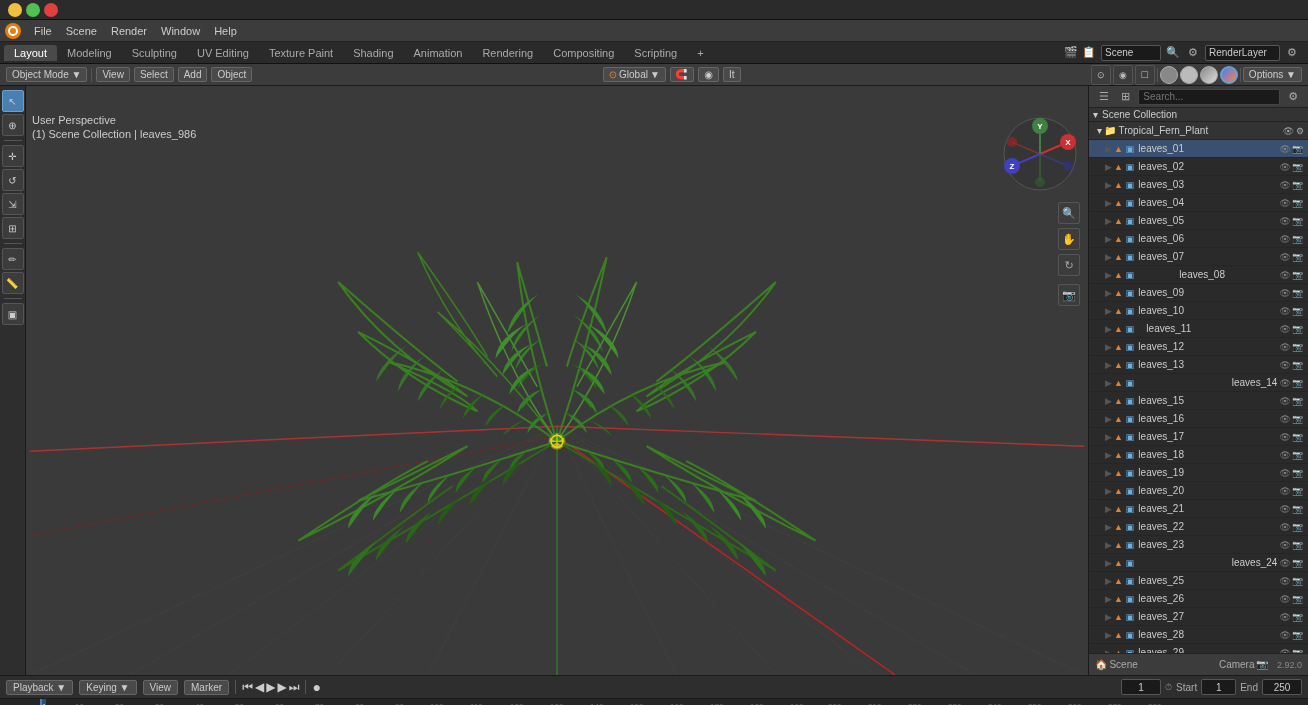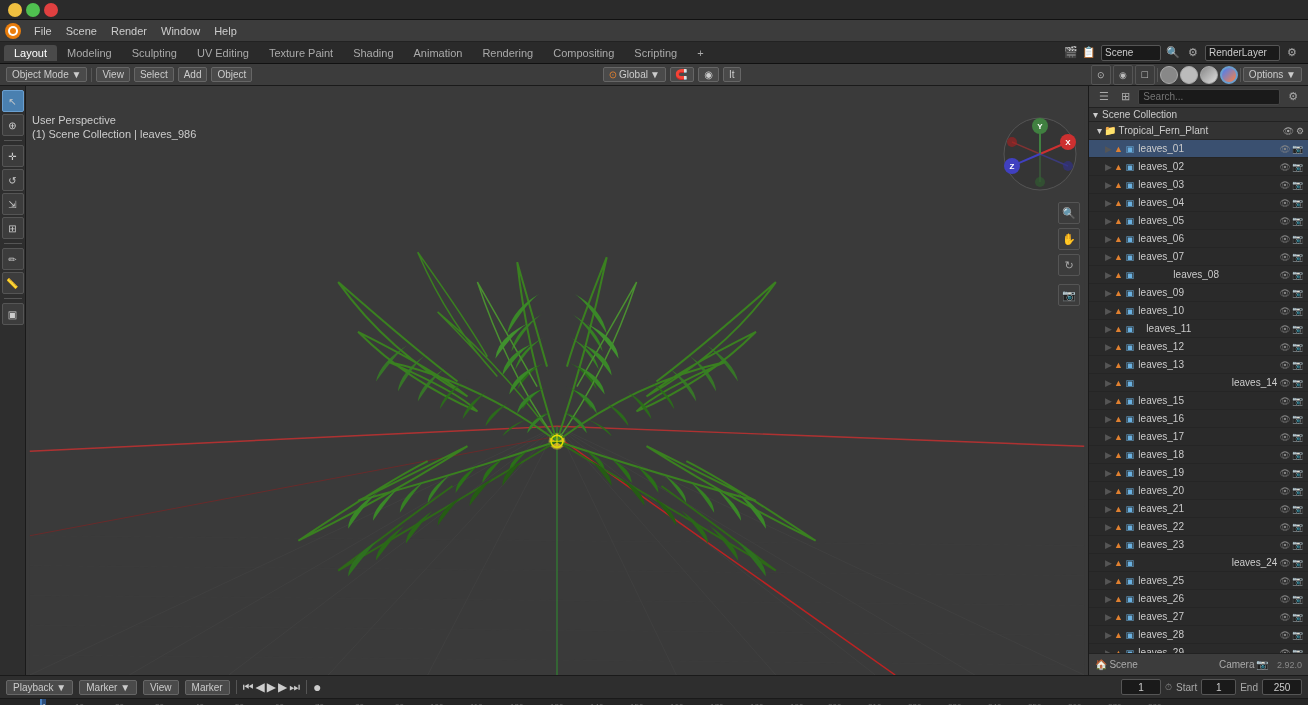--- a/index.html
+++ b/index.html
@@ -739,21 +739,21 @@
       <span class="row-name" style="margin-left:2px;">leaves_07</span>
       <div class="row-icons">
         <span style="font-size:9px;color:#888;">👁</span>
         <span style="font-size:9px;color:#888;">📷</span>
       </div>
     </div>
         <div class="outliner-row">
       <span style="color:#555;font-size:9px;">▶</span>
       <span style="color:#e08030;font-size:9px;">▲</span>
       <span style="color:#6ab0e0;font-size:9px;margin-left:1px;">▣</span>
-      <span class="row-name" style="margin-left:2px;padding-left:35px;">leaves_08</span>
+      <span class="row-name" style="margin-left:8px;padding-left:35px;">leaves_08</span>
       <div class="row-icons">
         <span style="font-size:9px;color:#888;">👁</span>
         <span style="font-size:9px;color:#888;">📷</span>
       </div>
     </div>
         <div class="outliner-row">
       <span style="color:#555;font-size:9px;">▶</span>
       <span style="color:#e08030;font-size:9px;">▲</span>
       <span style="color:#6ab0e0;font-size:9px;margin-left:1px;">▣</span>
       <span class="row-name" style="margin-left:2px;">leaves_09</span>
@@ -973,21 +973,21 @@
         <span>Camera</span>
         <span>📷</span>
       </div>
       <div style="color:#888;font-size:9px;padding-left:4px;">2.92.0</div>
     </div>
   </div>
 </div>
 
 <div id="timeline-bar">
   <span class="timeline-btn">Playback ▼</span>
-  <span class="timeline-btn">Marker ▼</span>
+  <span class="timeline-btn">Keying ▼</span>
   <span class="timeline-btn">View</span>
   <span class="timeline-btn">Marker</span>
   <div class="timeline-sep"></div>
 
   <div style="display:flex;align-items:center;gap:2px;">
     <span style="cursor:pointer;font-size:12px;">⏮</span>
     <span style="cursor:pointer;font-size:12px;">◀</span>
     <span style="cursor:pointer;font-size:12px;">▶</span>
     <span style="cursor:pointer;font-size:12px;">▶</span>
     <span style="cursor:pointer;font-size:12px;">⏭</span>

